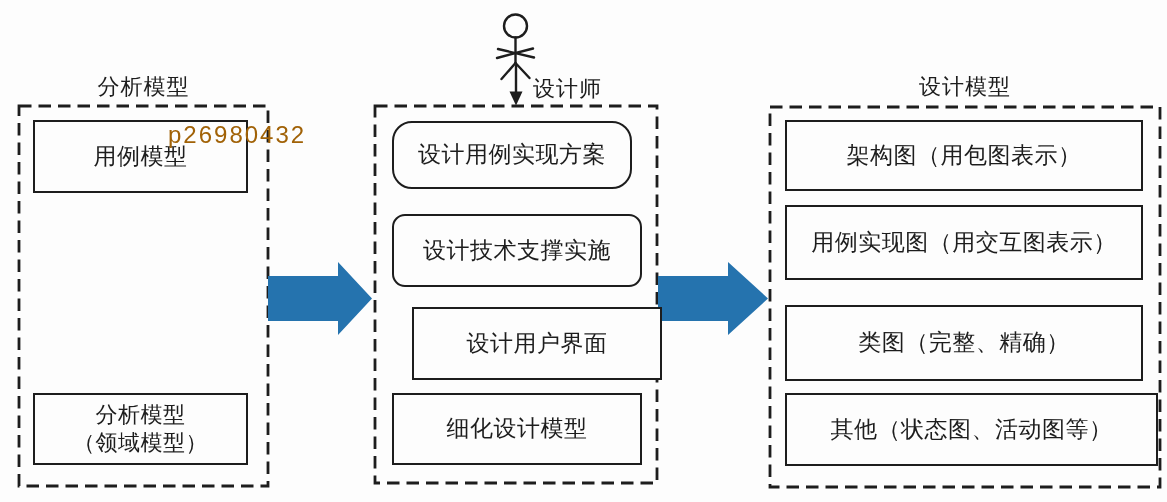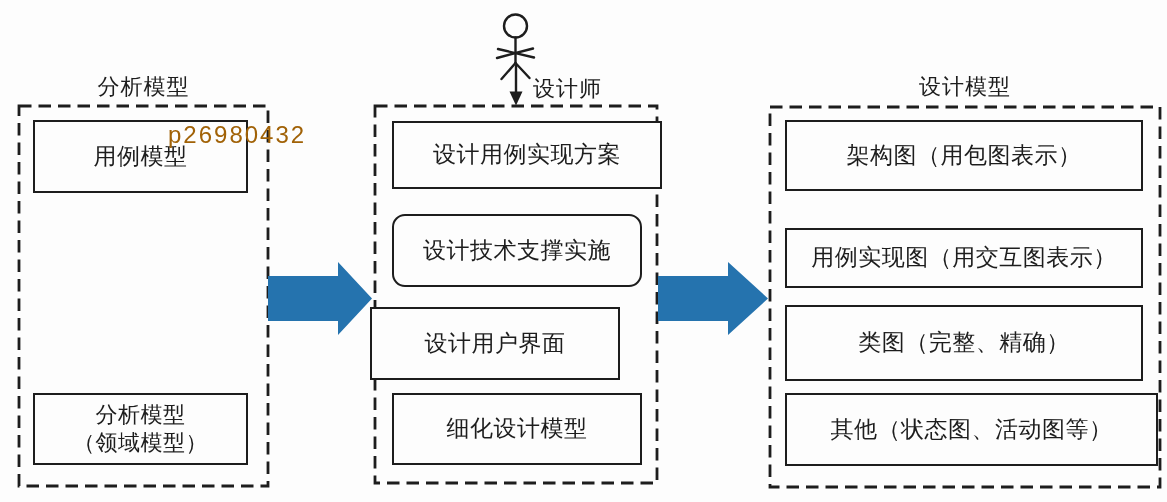--- a/index.html
+++ b/index.html
@@ -88,37 +88,37 @@
   <div class="title" style="left:770px;width:390px;top:72px;">设计模型</div>
 
   <div class="box" style="left:33px;top:120px;width:215px;height:73px;">
     <span>用例模型</span>
   </div>
   <div class="box" style="left:33px;top:393px;width:215px;height:72px;font-size:22px;">
     <span>分析模型</span>
     <span>（领域模型）</span>
   </div>
 
-  <div class="box" style="left:392px;top:121px;width:270px;height:68px;">
+  <div class="box" style="left:392px;top:121px;width:240px;height:68px;border-radius:20px;">
     <span>设计用例实现方案</span>
   </div>
   <div class="box" style="left:392px;top:214px;width:250px;height:73px;border-radius:13px;">
     <span>设计技术支撑实施</span>
   </div>
-  <div class="box" style="left:370px;top:307px;width:250px;height:73px;">
+  <div class="box" style="left:412px;top:307px;width:250px;height:73px;">
     <span>设计用户界面</span>
   </div>
   <div class="box" style="left:392px;top:393px;width:250px;height:72px;">
     <span>细化设计模型</span>
   </div>
 
   <div class="box" style="left:785px;top:120px;width:358px;height:71px;">
     <span>架构图（用包图表示）</span>
   </div>
-  <div class="box" style="left:785px;top:228px;width:358px;height:60px;">
+  <div class="box" style="left:785px;top:205px;width:358px;height:75px;">
     <span>用例实现图（用交互图表示）</span>
   </div>
   <div class="box" style="left:785px;top:305px;width:358px;height:76px;">
     <span>类图（完整、精确）</span>
   </div>
   <div class="box" style="left:785px;top:393px;width:373px;height:73px;">
     <span>其他（状态图、活动图等）</span>
   </div>
 
 </div>

